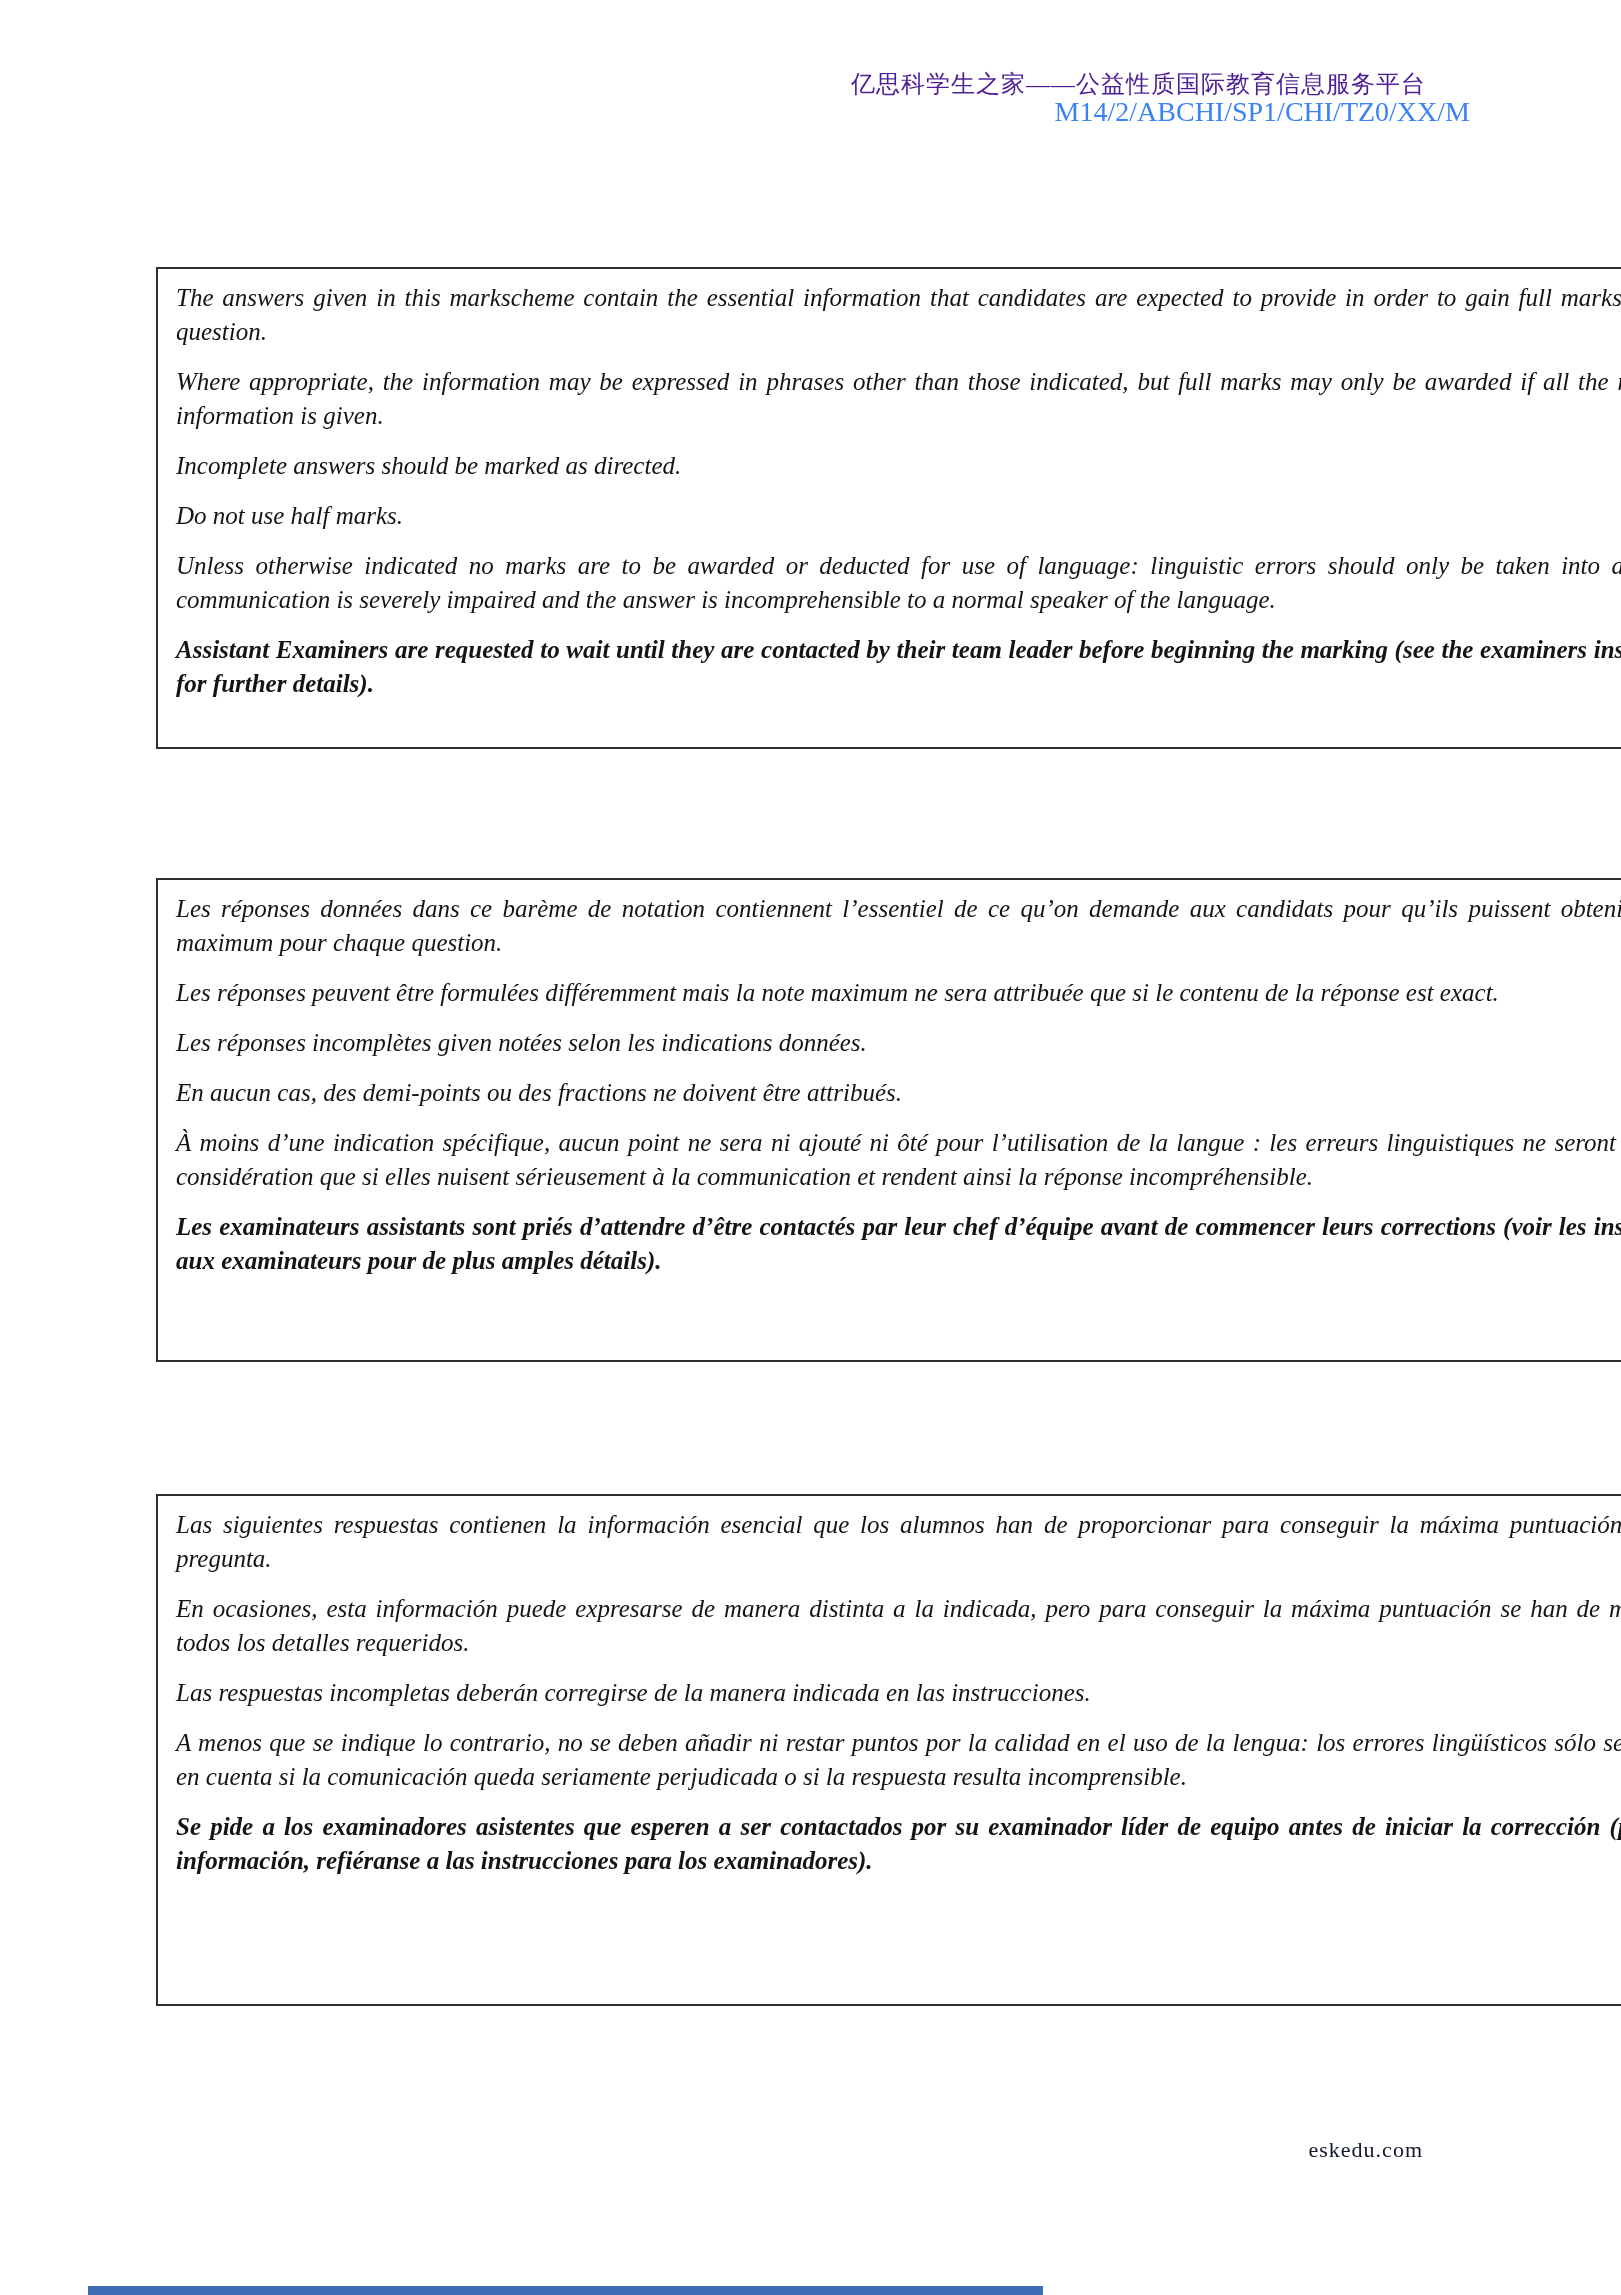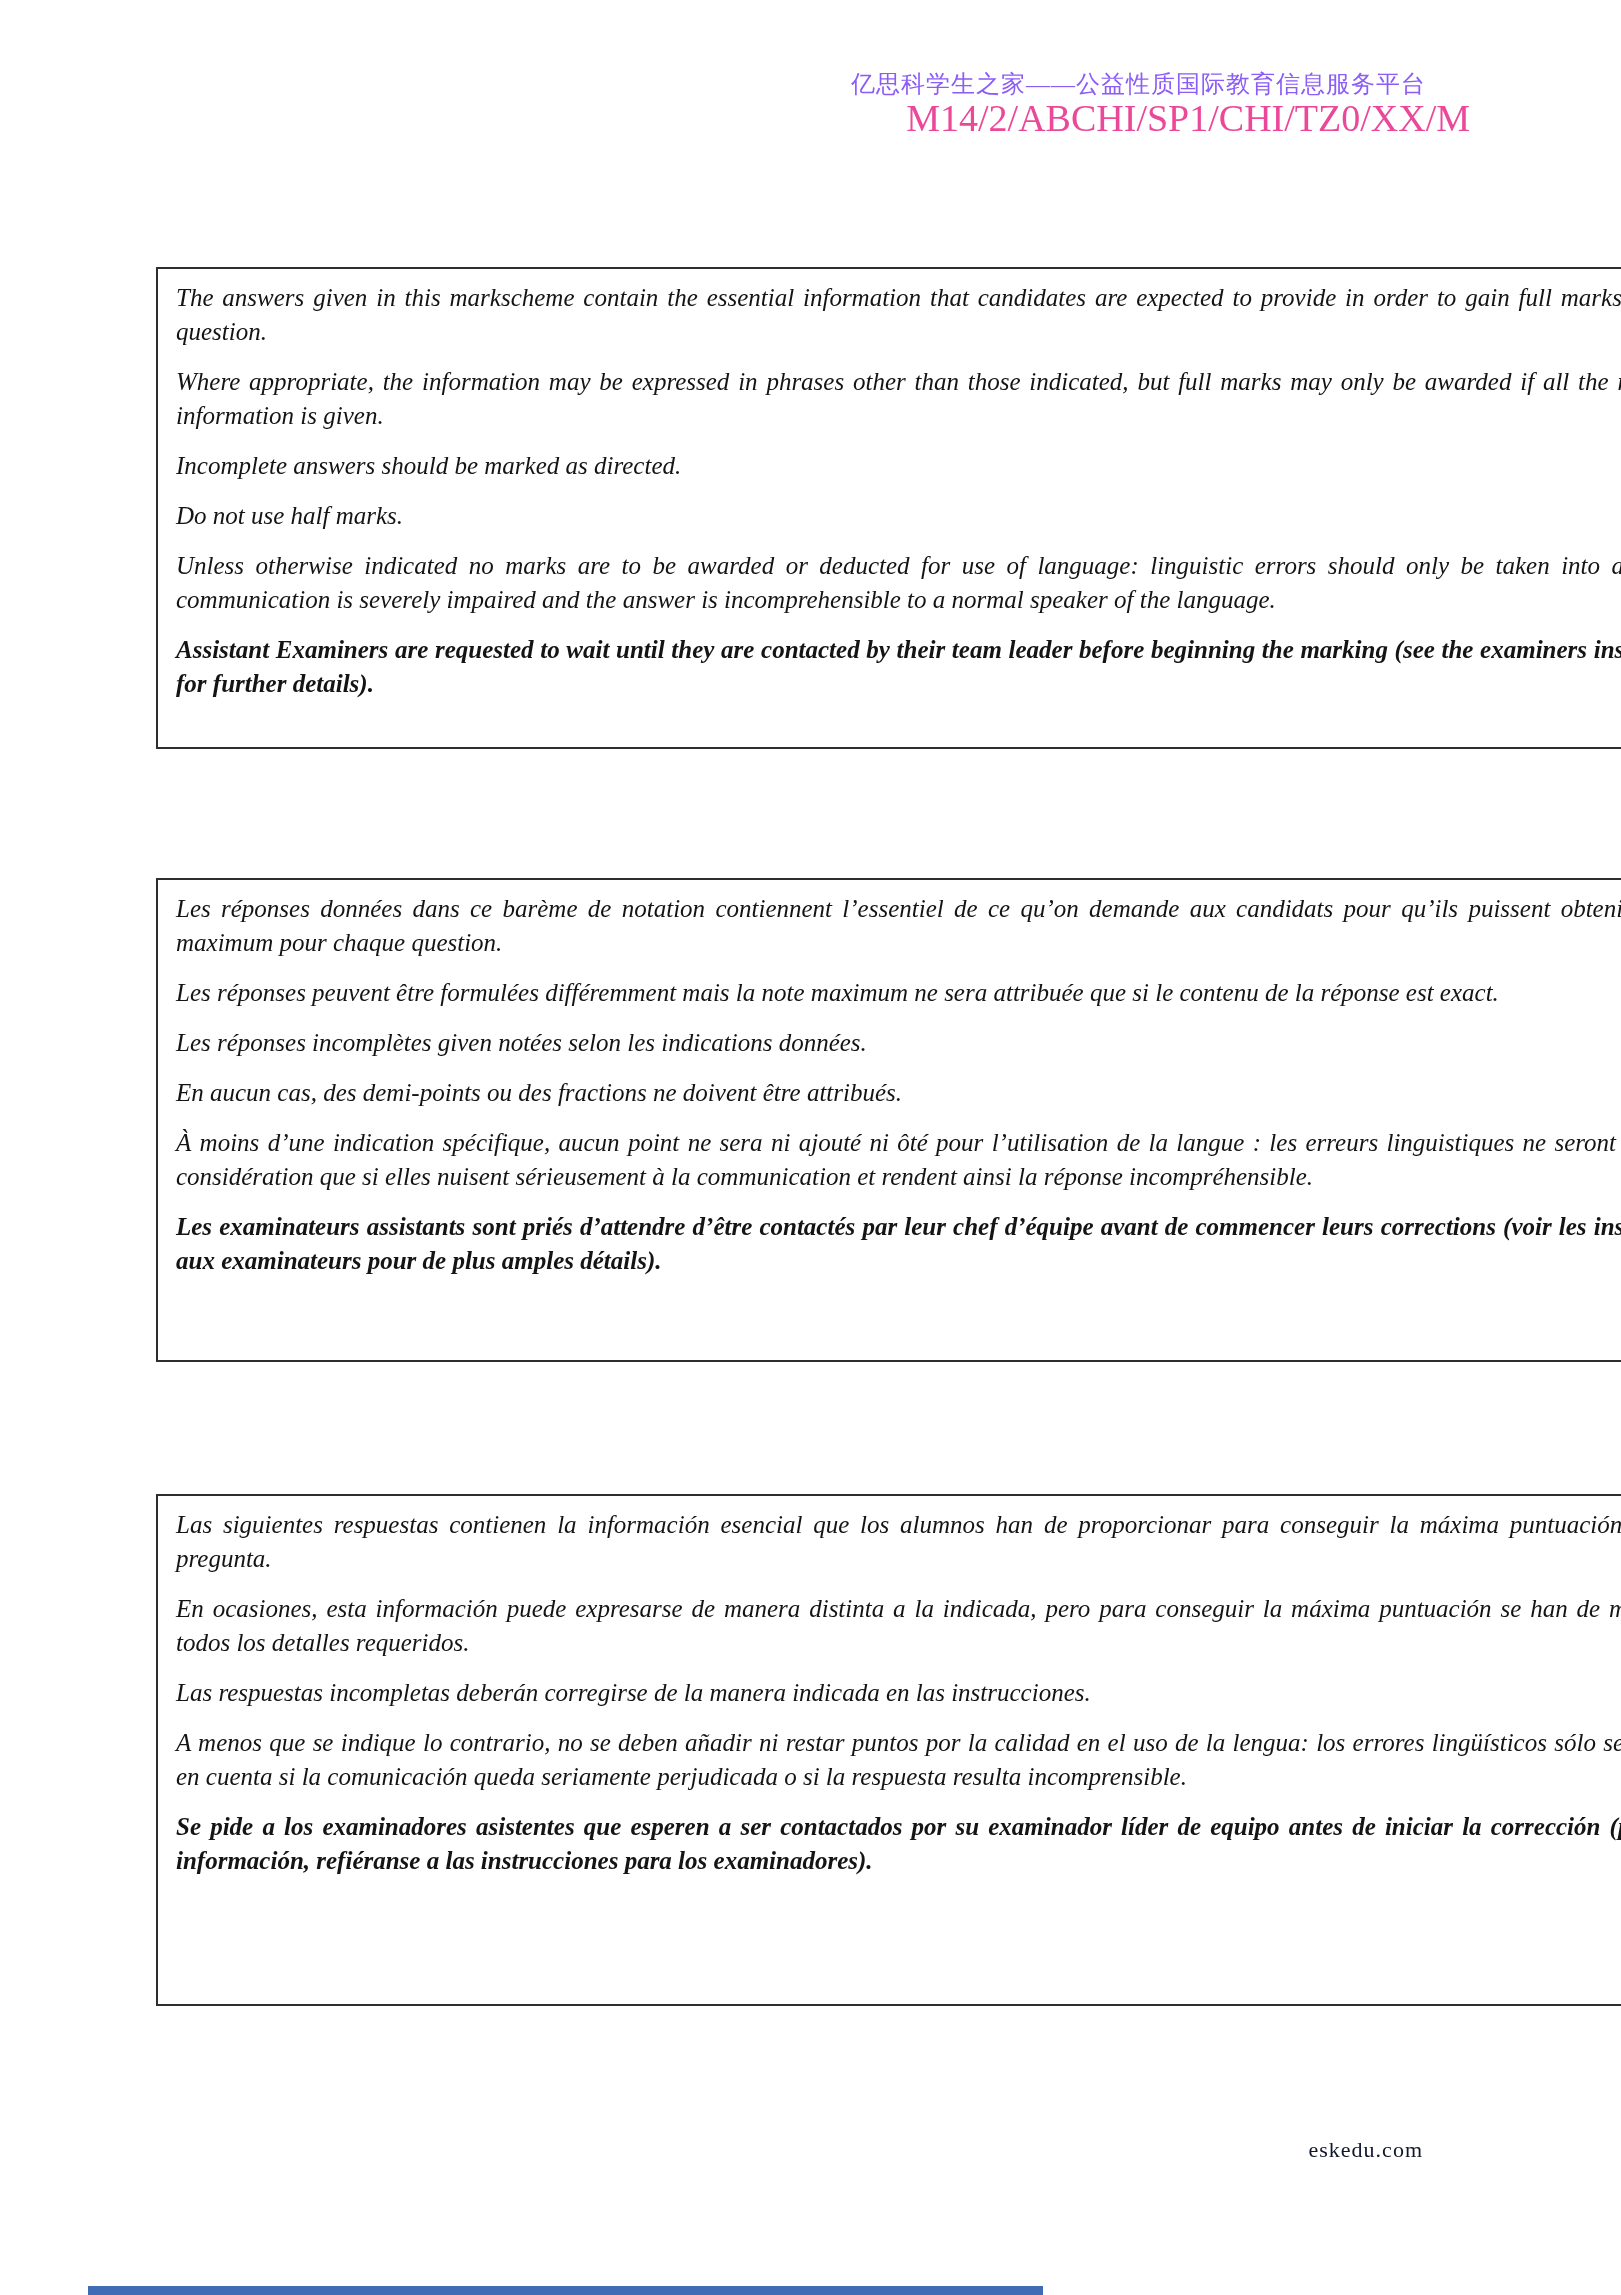--- a/index.html
+++ b/index.html
@@ -7,30 +7,30 @@
     width:1622px; height:2295px;
     background:#ffffff;
     position:relative;
     font-family:"Liberation Serif", serif;
     color:#141414;
   }
   .watermark {
     position:absolute;
     top:68px; right:196px;
     font-size:24px;
-    color:#8b5cf6;
+    color:#4c1d95;
     letter-spacing:1px;
     white-space:nowrap;
     text-align:right;
   }
   .doc-code {
     position:absolute;
     top:96px; right:152px;
-    font-size:38px;
-    color:#ec4899;
+    font-size:28px;
+    color:#3b82f6;
     white-space:nowrap;
   }
   .note-box {
     position:absolute;
     left:156px;
     width:1580px;
     box-sizing:border-box;
     border:2px solid #2e2e2e;
     padding:12px 18px;
     background:#ffffff;

